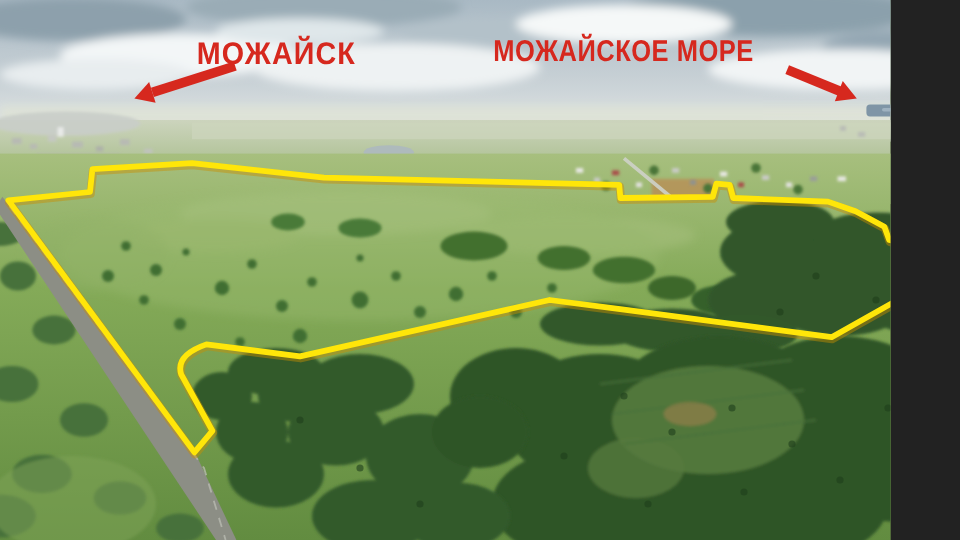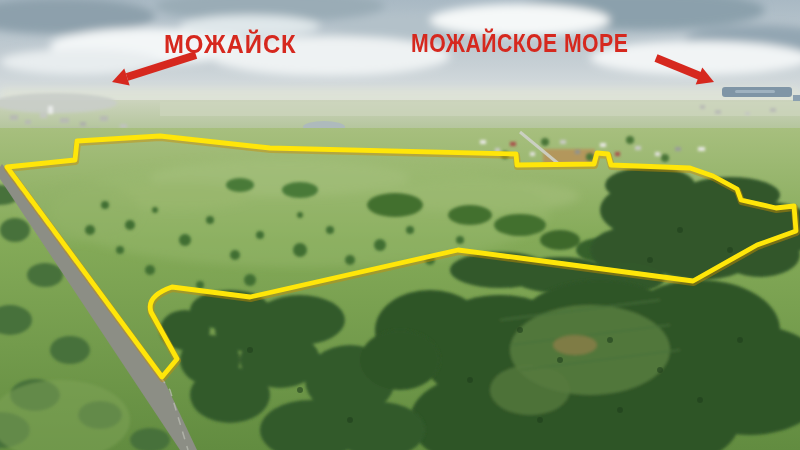--- a/index.html
+++ b/index.html
@@ -1,16 +1,16 @@
 <!DOCTYPE html>
 <html><head>
 <meta charset="utf-8">
 <style>
   html,body{margin:0;padding:0;background:#222;}
-  .stage{position:relative;width:800px;height:450px;overflow:hidden;
+  .stage{position:relative;width:742px;height:450px;overflow:hidden;
          font-family:"Liberation Sans",sans-serif;background:#7aa351;}
   .stage svg.scene{position:absolute;left:0;top:0;}
   .map-label{position:absolute;font-weight:bold;line-height:1;white-space:nowrap;
              transform-origin:left top;}
   .label-city{left:164px;top:31px;font-size:26px;letter-spacing:1px;transform:scaleX(.92);}
   .label-sea{left:411px;top:31px;font-size:25px;letter-spacing:.5px;transform:scaleX(.85);}
   .watermark{position:absolute;left:645px;top:400px;display:flex;align-items:flex-start;gap:7px;}
   .watermark .wm-text{font-size:31px;font-weight:600;letter-spacing:-.5px;line-height:1;
                       margin-top:12px;opacity:.55;}
   .watermark svg{opacity:.82;}

